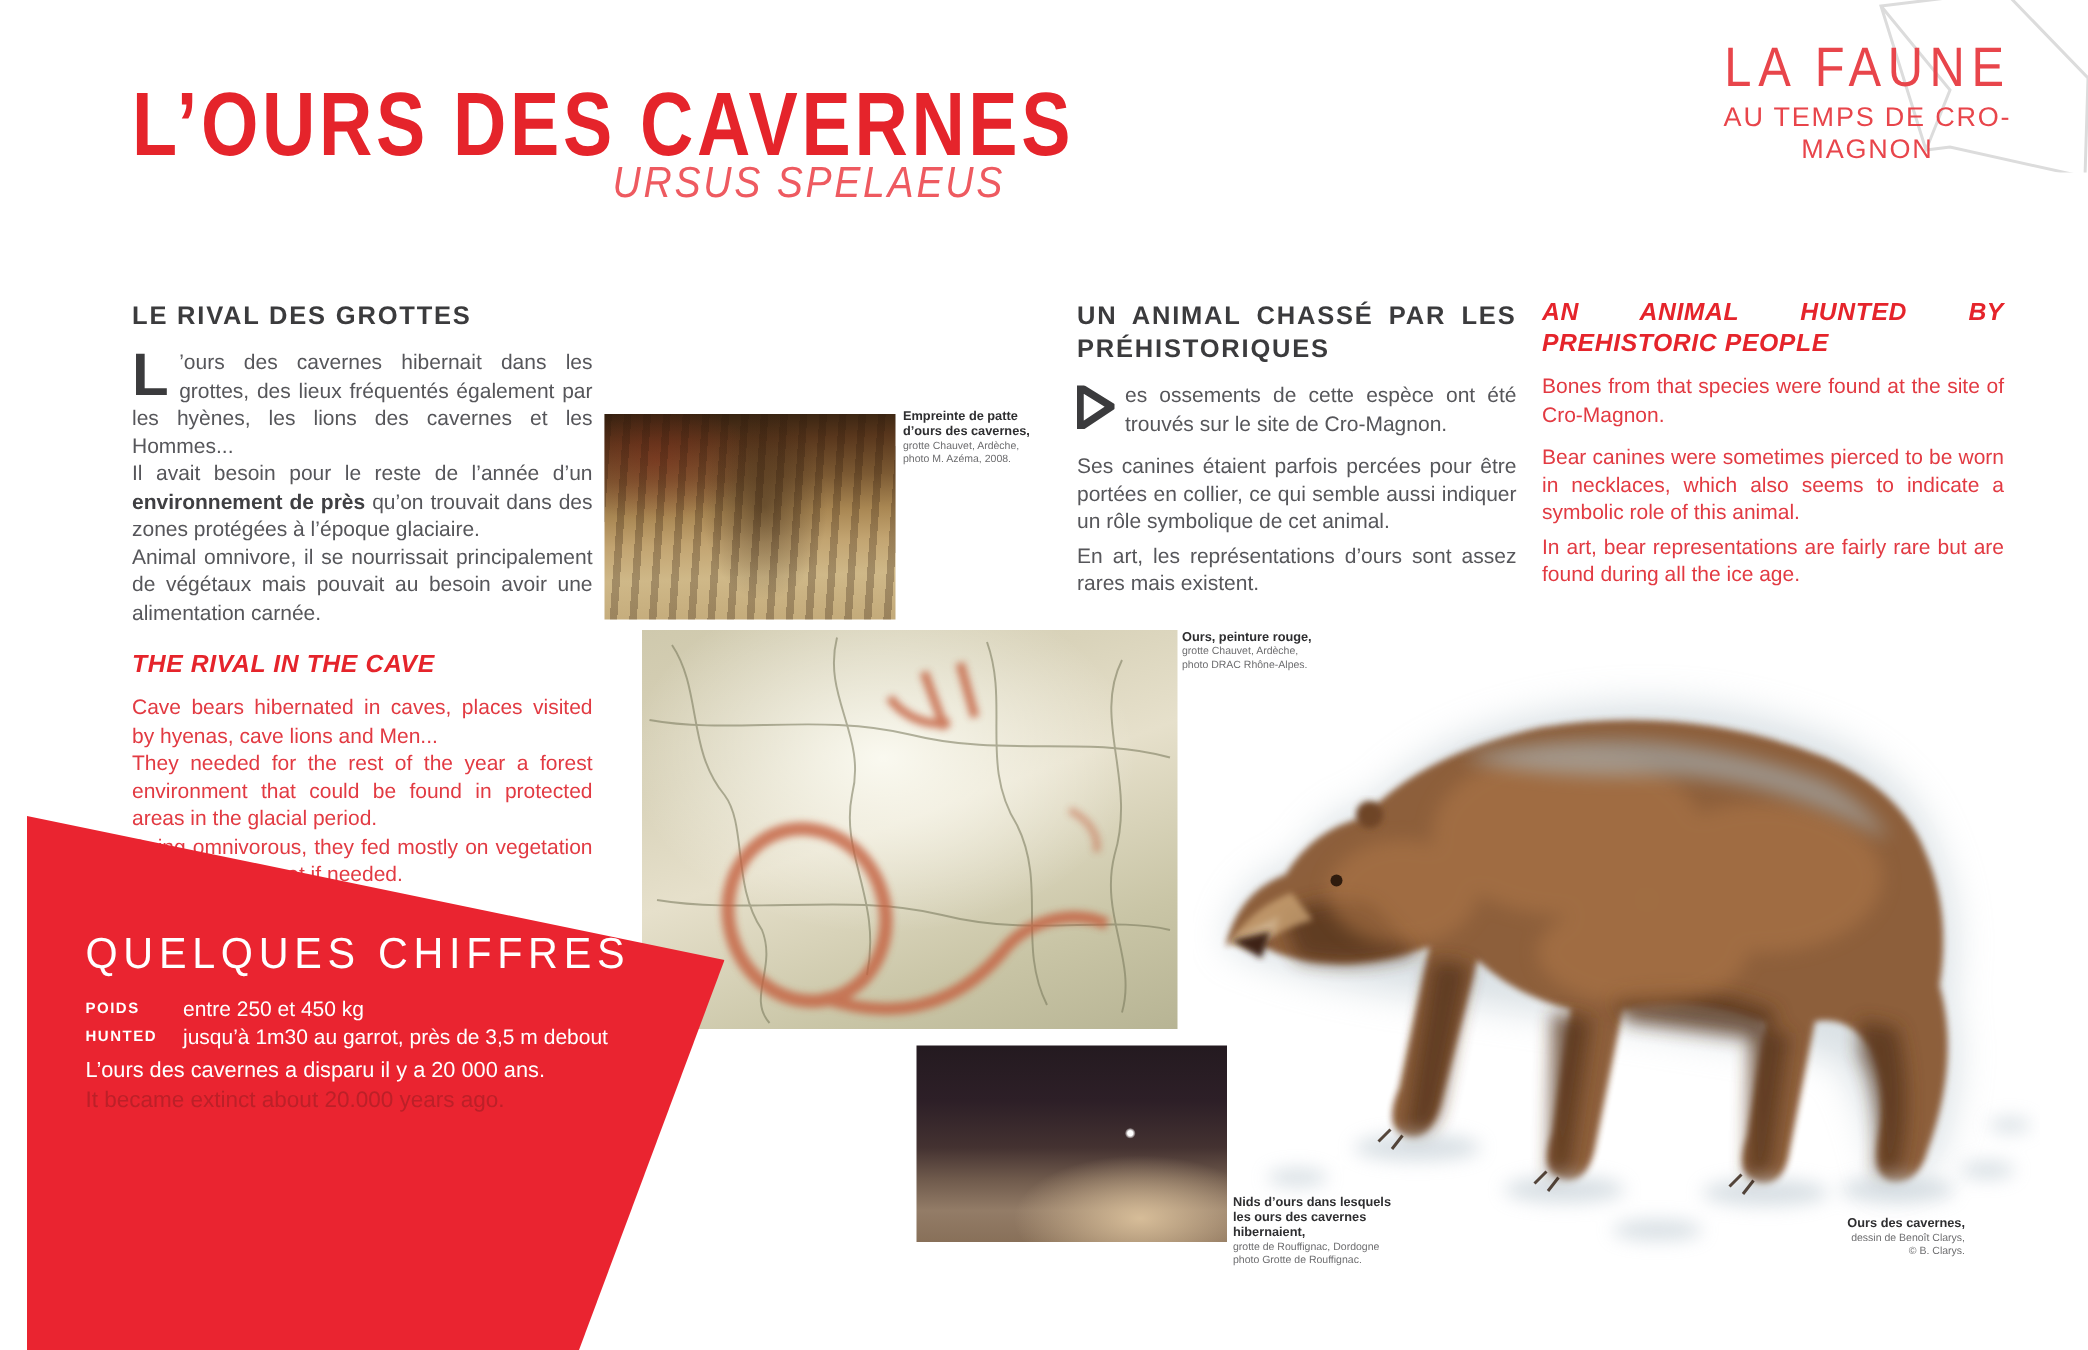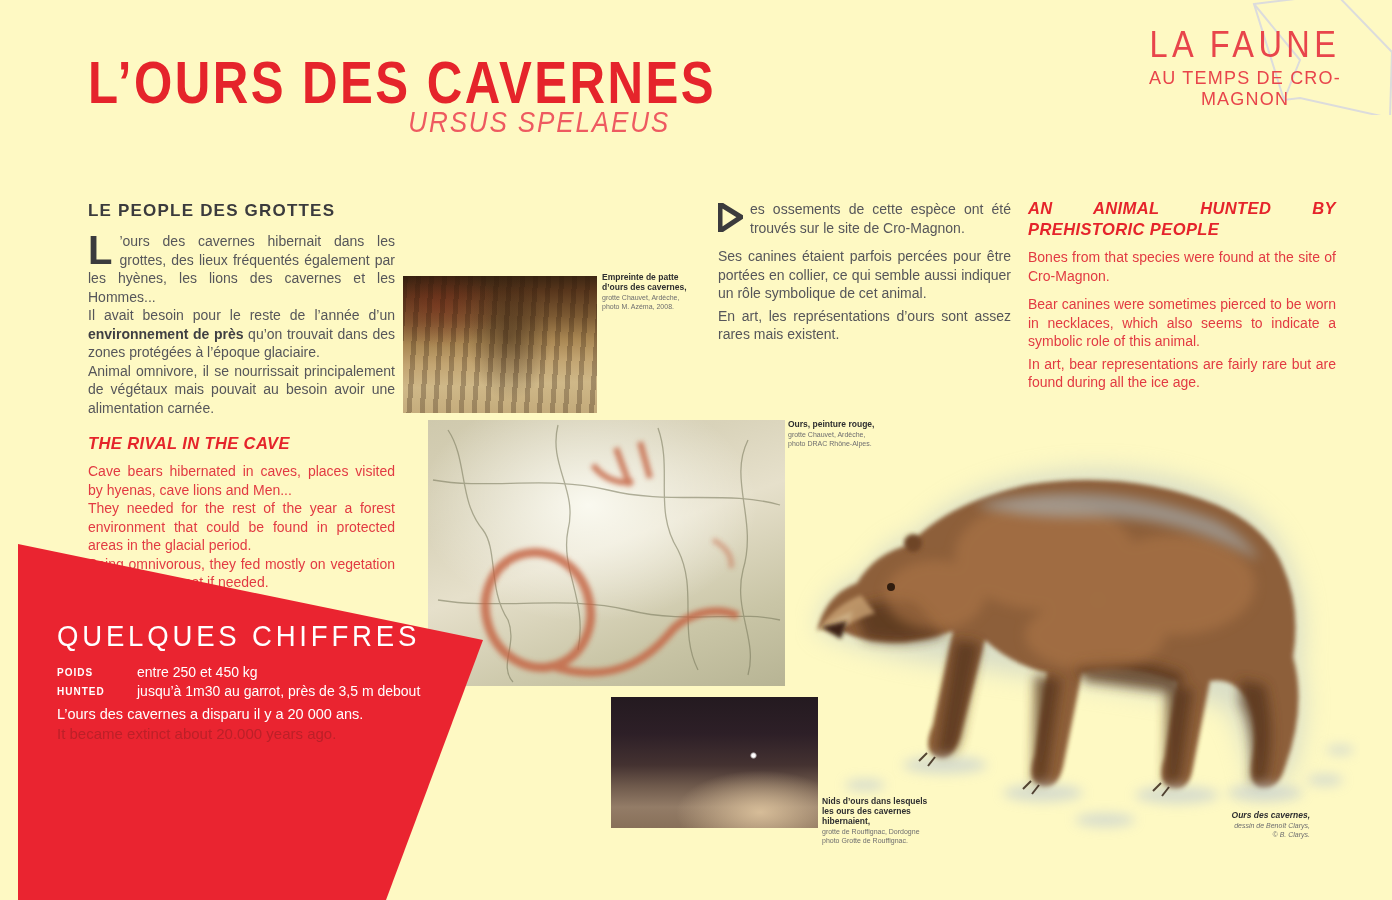--- a/index.html
+++ b/index.html
@@ -1,16 +1,16 @@
 <!DOCTYPE html>
 <html><head>
 <meta charset="utf-8">
 <style>
   html,body{margin:0;padding:0;background:#e9e9e9;}
-  #canvas{position:relative;width:1392px;height:900px;background:#fef9c3;overflow:hidden;
+  #canvas{position:relative;width:1392px;height:900px;background:#ffffff;overflow:hidden;
           font-family:"Liberation Sans",sans-serif;-webkit-font-smoothing:antialiased;}
 
   
   .title{position:absolute;left:88px;top:48px;color:#e5242b;font-weight:bold;
          font-size:60px;letter-spacing:3px;transform:scaleX(.82);transform-origin:left top;white-space:nowrap;}
   .subtitle{position:absolute;left:340px;top:106px;width:330px;text-align:right;color:#ee5a60;
             font-style:italic;font-size:29px;letter-spacing:2px;transform:scaleX(.9);transform-origin:right top;}
   .brand{position:absolute;left:1125px;top:24px;width:240px;text-align:center;color:#e8454b;}
   .brand .l1{font-size:37px;letter-spacing:5px;transform:scaleX(.88);transform-origin:center top;}
   .brand .l2{font-size:18px;letter-spacing:1.2px;margin-top:2px;}
@@ -26,21 +26,21 @@
   .col .tight p{margin:0;}
   .dropcap-l{float:left;font-size:40px;line-height:32px;font-weight:bold;color:#3b3b3d;margin:2px 7px 0 0;}
   .dropcap-d{float:left;width:25px;height:29px;margin:3px 7px 0 0;}
   b{color:#3f3f42;}
 
   
   .fig{position:absolute;z-index:1;}
   .caption{position:absolute;z-index:4;width:98px;}
   .caption .t{font-weight:bold;font-size:8.5px;line-height:10px;color:#2e2e30;}
   .caption .c{font-size:7px;line-height:8.5px;color:#6d6d6f;margin-top:2px;}
-  .cap-right{text-align:right;font-style:italic;}
+  .cap-right{text-align:right;}
 
   .fig1{left:403px;top:276px;width:194px;height:137px;
         background:linear-gradient(178deg,#31200f 0%,#58361c 14%,#7c5a33 32%,#a98753 48%,#c2a471 62%,#cfb888 78%,#c3aa7a 100%);}
   .fig1:before{content:"";position:absolute;inset:0;
         background:repeating-linear-gradient(94deg,rgba(46,26,12,.28) 0 5px,rgba(0,0,0,0) 5px 13px),
                    radial-gradient(90px 60px at 18% 22%,rgba(150,40,25,.35),rgba(0,0,0,0) 70%),
                    radial-gradient(60px 90px at 55% 45%,rgba(40,22,10,.45),rgba(0,0,0,0) 70%);}
 
   .fig2{left:428px;top:420px;width:357px;height:266px;
         background:radial-gradient(260px 180px at 45% 32%,rgba(255,255,248,.85),rgba(255,255,255,0) 65%),
@@ -53,21 +53,21 @@
 
   .bear{position:absolute;left:795px;top:435px;width:565px;height:420px;z-index:1;}
 
   
   .redpanel{position:absolute;inset:0;z-index:3;background:#ea2430;
             clip-path:polygon(18px 544px,483px 640px,386px 900px,18px 900px);}
   .stats-h{position:absolute;left:57px;top:620px;color:#ffffff;font-size:29px;letter-spacing:4px;
            transform:scaleX(.95);transform-origin:left top;white-space:nowrap;}
   .stats-rows{position:absolute;left:57px;top:664px;}
   .srow{display:flex;margin-bottom:3px;}
-  .srow .lab{width:80px;color:#ffffff;font-weight:bold;font-size:10px;letter-spacing:1px;padding-top:3px;}
+  .srow .lab{width:65px;color:#ffffff;font-weight:bold;font-size:10px;letter-spacing:1px;padding-top:3px;}
   .srow .val{color:#ffffff;font-size:14px;}
   .note-fr{position:absolute;left:57px;top:706px;color:#ffffff;font-size:14.5px;}
   .note-en{position:absolute;left:57px;top:725px;color:#bc2028;font-size:15px;}
 </style>
 </head>
 <body>
 
 <div id="canvas">
 
   <div class="title">L’OURS DES CAVERNES</div>
@@ -178,36 +178,37 @@
       <div class="srow">
         <span class="lab">HUNTED</span>
         <span class="val">jusqu’à 1m30 au garrot, près de 3,5 m debout</span>
       </div>
     </div>
     <div class="note-fr">L’ours des cavernes a disparu il y a 20 000 ans.</div>
     <div class="note-en">It became extinct about 20.000 years ago.</div>
   </div>
 
   <div class="col" style="left:88px;top:200px;width:307px;z-index:2;">
-    <div class="h-dark">LE PEOPLE DES GROTTES</div>
+    <div class="h-dark">LE RIVAL DES GROTTES</div>
     <div class="body-dark tight">
       <span class="dropcap-l">L</span>
       <p>’ours des cavernes hibernait dans les grottes, des lieux fréquentés également par les hyènes, les lions des cavernes et les Hommes...</p>
       <p><span>Il avait besoin pour le reste de l’année d’un </span><b>environnement de près</b><span> qu’on trouvait dans des zones protégées à l’époque glaciaire.</span></p>
       <p>Animal omnivore, il se nourrissait principalement de végétaux mais pouvait au besoin avoir une alimentation carnée.</p>
     </div>
     <div class="h-red">THE RIVAL IN THE CAVE</div>
     <div class="body-red tight">
       <p>Cave bears hibernated in caves, places visited by hyenas, cave lions and Men...</p>
       <p>They needed for the rest of the year a forest environment that could be found in protected areas in the glacial period.</p>
       <p>Being omnivorous, they fed mostly on vegetation but could eat meat if needed.</p>
     </div>
   </div>
 
   <div class="col" style="left:718px;top:200px;width:293px;z-index:2;">
+    <div class="h-dark">UN ANIMAL CHASSÉ PAR LES PRÉHISTORIQUES</div>
     <div class="body-dark">
       <svg class="dropcap-d" viewBox="0 0 25 29">
         <polygon points="2,1 23,14 2,28" fill="none" stroke="#3b3b3d" stroke-width="5" stroke-linejoin="miter"></polygon>
       </svg>
       <p style="margin-bottom:10px;padding-left:26px;">es ossements de cette espèce ont été trouvés sur le site de Cro-Magnon.</p>
       <p style="margin-bottom:4px;">Ses canines étaient parfois percées pour être portées en collier, ce qui semble aussi indiquer un rôle symbolique de cet animal.</p>
       <p>En art, les représentations d’ours sont assez rares mais existent.</p>
     </div>
   </div>
 

